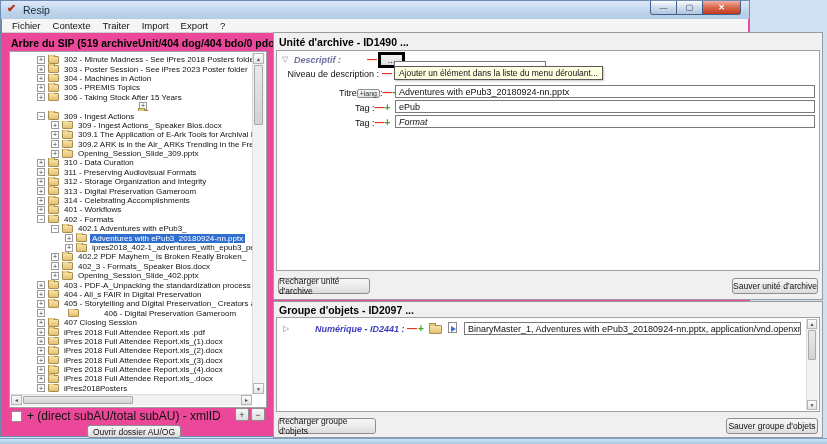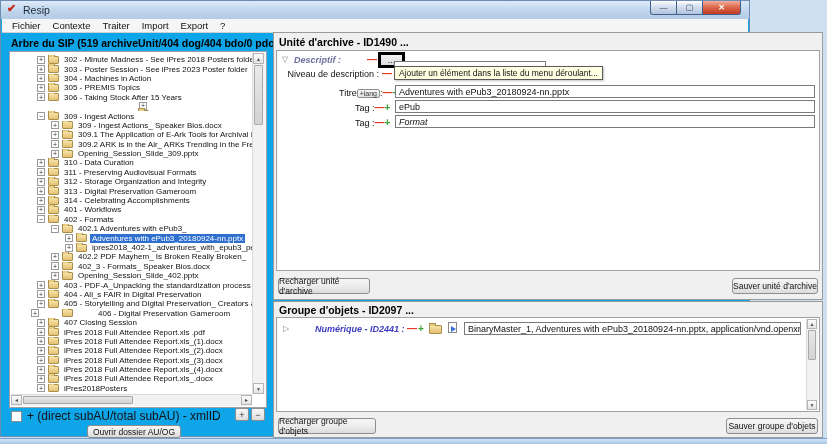--- a/index.html
+++ b/index.html
@@ -1,21 +1,21 @@
 <!DOCTYPE html>
 <html><head>
 <meta charset="utf-8">
 <style>
   * { margin:0; padding:0; box-sizing:border-box; }
   html,body { width:827px; height:444px; overflow:hidden; }
   body { font-family:"Liberation Sans", sans-serif; background:#e8e8e8; position:relative; }
   #stage { position:absolute; left:0; top:0; width:827px; height:444px; background:#cfe0f0; }
 
   
-  #win { position:absolute; left:0; top:0; width:750px; height:437px; border:1px solid #6d8cb0; background:#0ea5e9; }
+  #win { position:absolute; left:0; top:0; width:750px; height:437px; border:1px solid #6d8cb0; background:#ec4899; }
   #titlebar { position:absolute; left:0; top:0; width:100%; height:18px;
     background:linear-gradient(#dceafa,#bdd3ea 60%,#b3cbe5); display:flex; align-items:center; }
   #title-icon { width:11px; height:11px; margin:0 5px 0 6px; position:relative; }
   #title-icon:before { content:"✔"; position:absolute; left:0; top:-3px; font-size:11px; color:#c42b1c; font-weight:bold; }
   #title-text { font-size:10.5px; color:#1d2a3a; }
   #win-controls { position:absolute; right:8px; top:0; display:flex; }
   .wbtn { height:14px; border:1px solid #41618c; border-top:none; display:flex; align-items:center; justify-content:center;
     font-size:8px; color:#2a3f5c; background:linear-gradient(#fcfdfe,#d3deed 45%,#b3c5dd); }
   .wbtn.min { width:27px; border-bottom-left-radius:3px; }
   .wbtn.max { width:26px; border-left:none; }
@@ -243,21 +243,21 @@
           <div class="trow" style="padding-left: 26px;">
             <span class="toggle">+</span>
             <span class="folder"></span>
             <span class="tlabel">404 - All_s FAIR in Digital Preservation</span>
           </div>
           <div class="trow" style="padding-left: 26px;">
             <span class="toggle">+</span>
             <span class="folder"></span>
             <span class="tlabel">405 - Storytelling and Digital Preservation_ Creators and C</span>
           </div>
-          <div class="trow" style="padding-left: 20px; gap: 20px;">
+          <div class="trow" style="padding-left: 26px; gap: 20px;">
             <span class="toggle">+</span>
             <span class="folder"></span>
             <span class="tlabel">406 - Digital Preservation Gameroom</span>
           </div>
           <div class="trow" style="padding-left: 26px;">
             <span class="toggle">+</span>
             <span class="folder"></span>
             <span class="tlabel">407 Closing Session</span>
           </div>
           <div class="trow" style="padding-left: 26px;">

